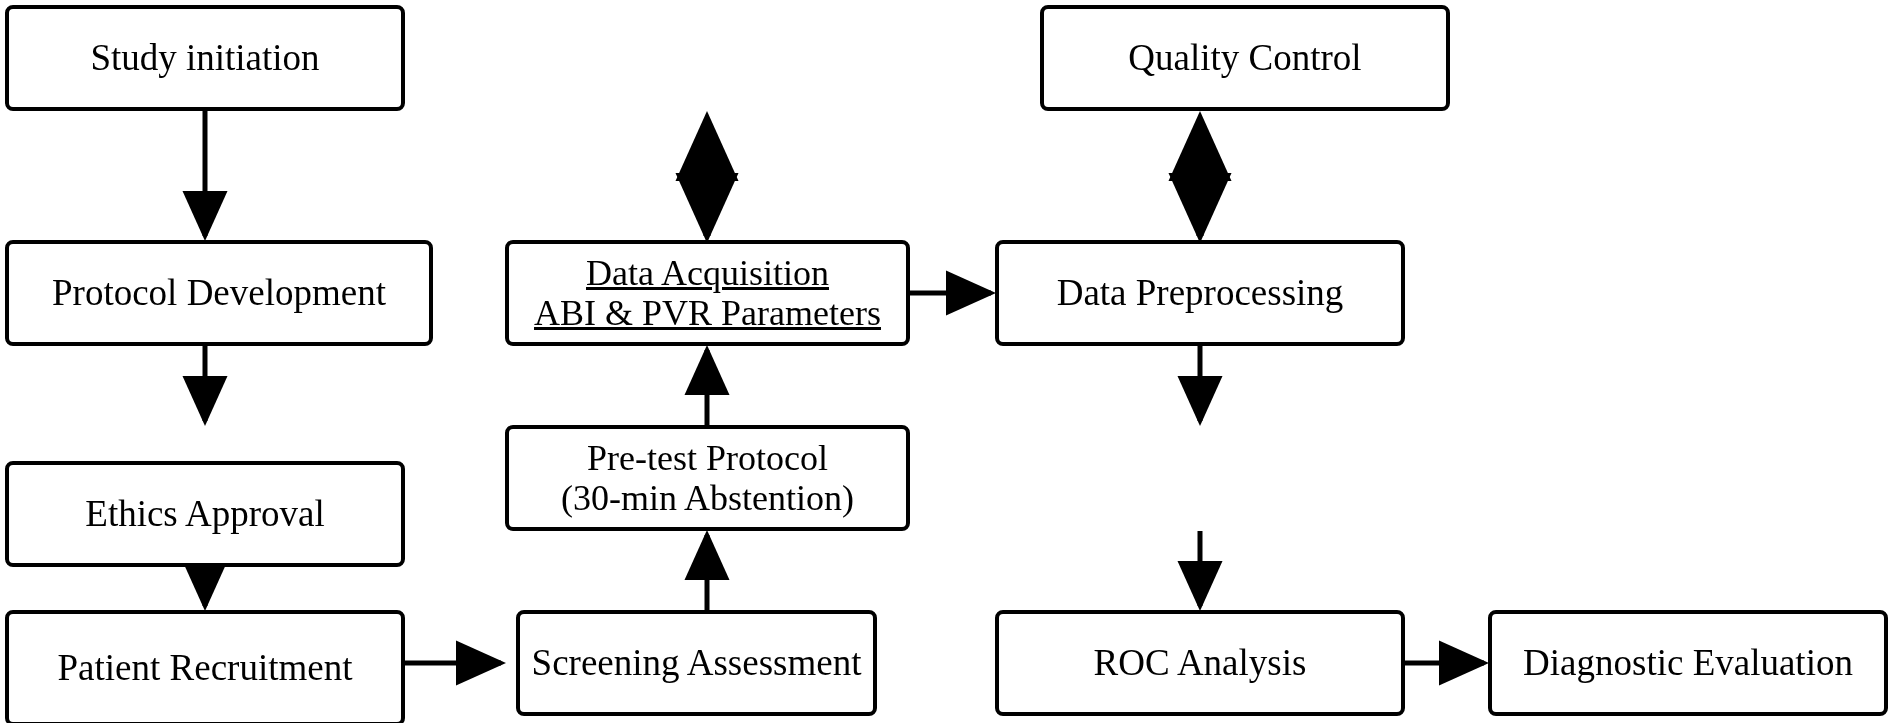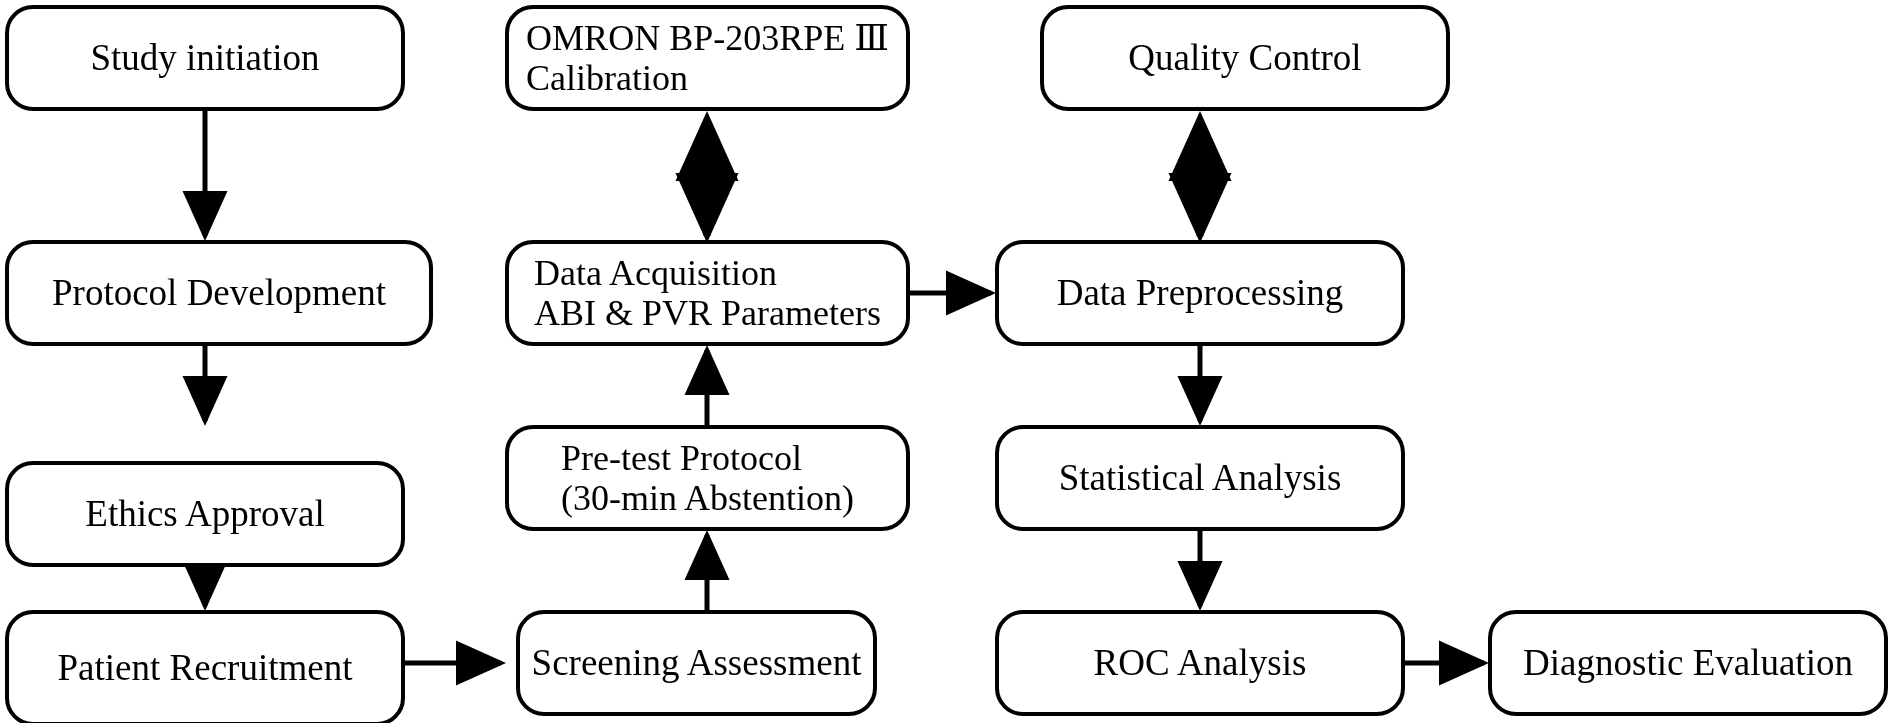--- a/index.html
+++ b/index.html
@@ -12,25 +12,26 @@
     width: 1893px;
     height: 723px;
     background: #ffffff;
     font-family: "Liberation Serif", "DejaVu Serif", serif;
     overflow: hidden;
   }
   .node {
     position: absolute;
     box-sizing: border-box;
     border: 4px solid #000000;
-    border-radius: 28px;
+    border-radius: 8px;
     background: #ffffff;
     display: flex;
     align-items: center;
     justify-content: center;
+    text-align: center;
     color: #000000;
     font-size: 37px;
     line-height: 1.12;
     z-index: 2;
     padding: 12px 6px;
   }
   .node .label {
     white-space: pre-line;
     display: block;
   }
@@ -90,26 +91,22 @@
   </div>
 
   <div class="node" style="left:5px;top:425px;width:400px;height:106px;margin-top:36px;">
     <span class="label">Ethics Approval</span>
   </div>
 
   <div class="node" style="left:5px;top:610px;width:400px;height:116px;">
     <span class="label">Patient Recruitment</span>
   </div>
 
-  <div class="node two-line" style="left:505px;top:5px;width:405px;height:106px;">
-    <span class="label">OMRON BP-203RPE Ⅲ
-Calibration</span>
-  </div>
 
-  <div class="node two-line" style="left:505px;top:240px;width:405px;height:106px;">
+  <div class="node two-line" style="left:505px;top:240px;width:405px;height:106px;text-decoration:underline;">
     <span class="label">Data Acquisition
 ABI &amp; PVR Parameters</span>
   </div>
 
   <div class="node two-line" style="left:505px;top:425px;width:405px;height:106px;">
     <span class="label">Pre-test Protocol
 (30-min Abstention)</span>
   </div>
 
   <div class="node" style="left:505px;top:610px;width:361px;height:106px;margin-left:11px;">
@@ -117,23 +114,20 @@
   </div>
 
   <div class="node" style="left:995px;top:5px;width:410px;height:106px;margin-left:45px;">
     <span class="label">Quality Control</span>
   </div>
 
   <div class="node" style="left:995px;top:240px;width:410px;height:106px;">
     <span class="label">Data Preprocessing</span>
   </div>
 
-  <div class="node" style="left:995px;top:425px;width:410px;height:106px;">
-    <span class="label">Statistical Analysis</span>
-  </div>
 
   <div class="node" style="left:995px;top:610px;width:410px;height:106px;">
     <span class="label">ROC Analysis</span>
   </div>
 
   <div class="node" style="left:1488px;top:610px;width:400px;height:106px;">
     <span class="label">Diagnostic Evaluation</span>
   </div>
 
 </div>

